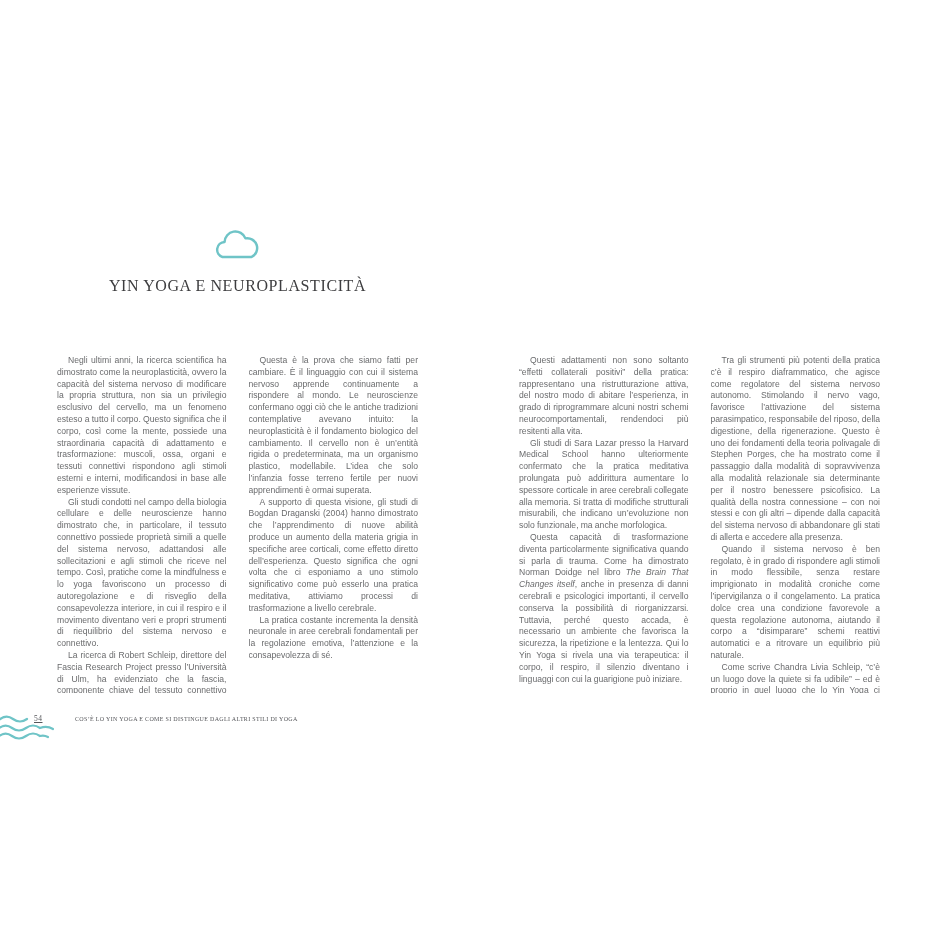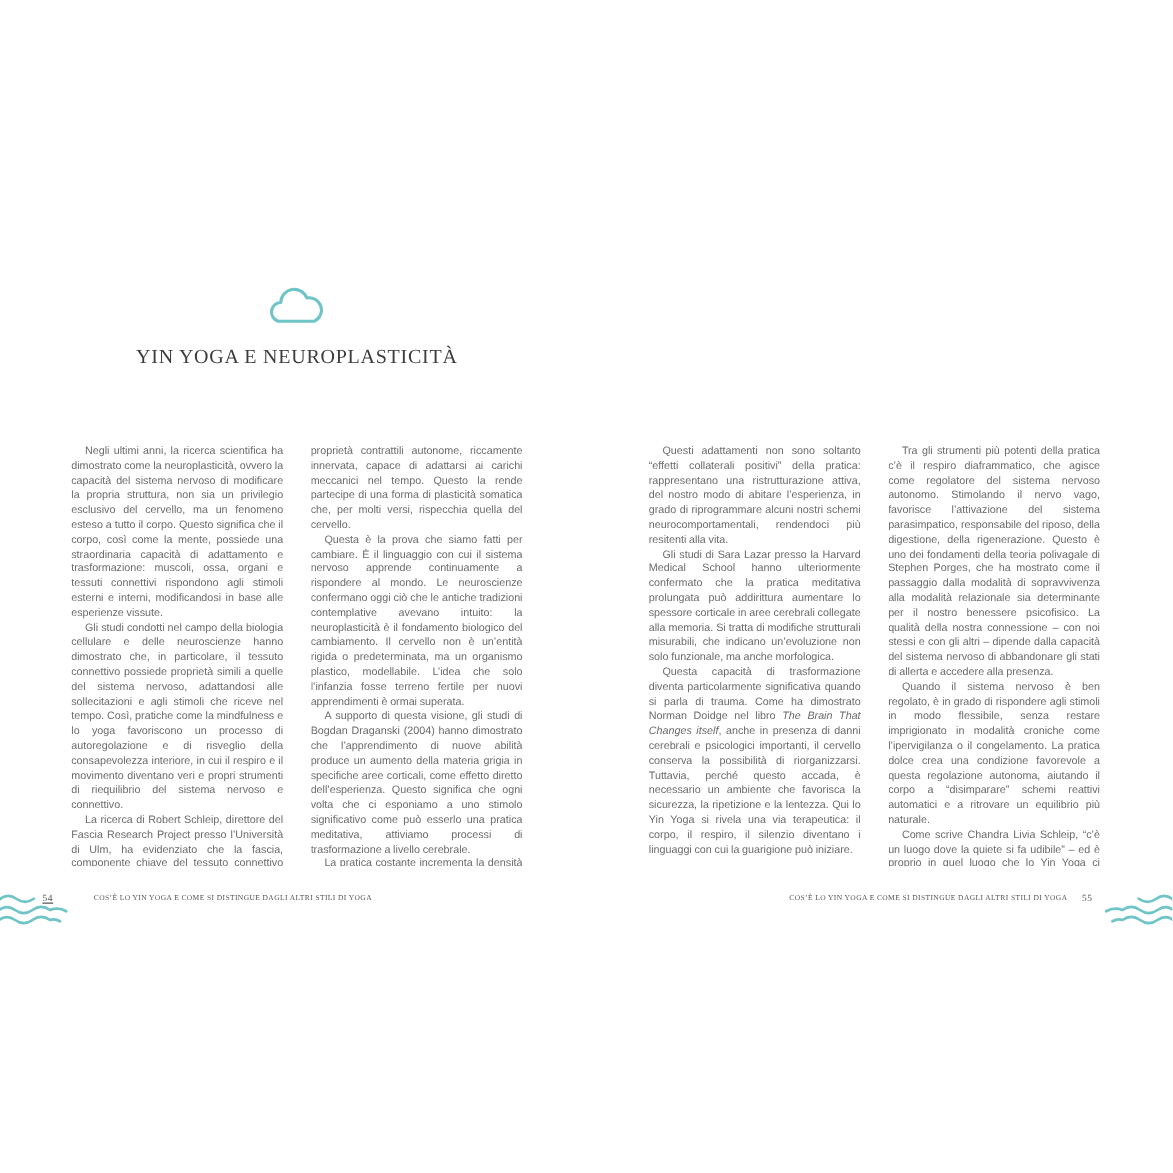--- a/index.html
+++ b/index.html
@@ -88,21 +88,20 @@
     <h1 class="chapter-title">YIN YOGA E NEUROPLASTICITÀ</h1>
   </div>
 
   <main class="page page-left">
     <div class="col">
         <p class="para"><span>Negli ultimi anni, la ricerca scientifica ha dimostrato come la neuroplasticità, ovvero la capacità del sistema nervoso di modificare la propria struttura, non sia un privilegio esclusivo del cervello, ma un fenomeno esteso a tutto il corpo. Questo significa che il corpo, così come la mente, possiede una straordinaria capacità di adattamento e trasformazione: muscoli, ossa, organi e tessuti connettivi rispondono agli stimoli esterni e interni, modificandosi in base alle esperienze vissute.</span></p>
         <p class="para"><span>Gli studi condotti nel campo della biologia cellulare e delle neuroscienze hanno dimostrato che, in particolare, il tessuto connettivo possiede proprietà simili a quelle del sistema nervoso, adattandosi alle sollecitazioni e agli stimoli che riceve nel tempo. Così, pratiche come la mindfulness e lo yoga favoriscono un processo di autoregolazione e di risveglio della consapevolezza interiore, in cui il respiro e il movimento diventano veri e propri strumenti di riequilibrio del sistema nervoso e connettivo.</span></p>
         <p class="para"><span>La ricerca di Robert Schleip, direttore del Fascia Research Project presso l’Università di Ulm, ha evidenziato che la fascia, componente chiave del tessuto connettivo sollecitato durante le pratiche dello Yin Yoga, è dotata di</span></p>
       </div>
     <div class="col">
-        <p class="para noindent"><span>proprietà contrattili autonome, riccamente innervata, capace di adattarsi ai carichi meccanici nel tempo. Questo la rende partecipe di una forma di plasticità somatica che, per molti versi, rispecchia quella del cervello.</span></p>
         <p class="para"><span>Questa è la prova che siamo fatti per cambiare. È il linguaggio con cui il sistema nervoso apprende continuamente a rispondere al mondo. Le neuroscienze confermano oggi ciò che le antiche tradizioni contemplative avevano intuito: la neuroplasticità è il fondamento biologico del cambiamento. Il cervello non è un’entità rigida o predeterminata, ma un organismo plastico, modellabile. L’idea che solo l’infanzia fosse terreno fertile per nuovi apprendimenti è ormai superata.</span></p>
         <p class="para"><span>A supporto di questa visione, gli studi di Bogdan Draganski (2004) hanno dimostrato che l’apprendimento di nuove abilità produce un aumento della materia grigia in specifiche aree corticali, come effetto diretto dell’esperienza. Questo significa che ogni volta che ci esponiamo a uno stimolo significativo come può esserlo una pratica meditativa, attiviamo processi di trasformazione a livello cerebrale.</span></p>
         <p class="para"><span>La pratica costante incrementa la densità neuronale in aree cerebrali fondamentali per la regolazione emotiva, l’attenzione e la consapevolezza di sé.</span></p>
       </div>
   </main>
 
   <main class="page page-right">
     <div class="col">
         <p class="para"><span>Questi adattamenti non sono soltanto “effetti collaterali positivi” della pratica: rappresentano una ristrutturazione attiva, del nostro modo di abitare l’esperienza, in grado di riprogrammare alcuni nostri schemi neurocomportamentali, rendendoci più resitenti alla vita.</span></p>
         <p class="para"><span>Gli studi di Sara Lazar presso la Harvard Medical School hanno ulteriormente confermato che la pratica meditativa prolungata può addirittura aumentare lo spessore corticale in aree cerebrali collegate alla memoria. Si tratta di modifiche strutturali misurabili, che indicano un’evoluzione non solo funzionale, ma anche morfologica.</span></p>
@@ -120,25 +119,14 @@
       <g fill="none" stroke="#6fc4c7" stroke-width="2.2" stroke-linecap="round">
         <path d="M1 7 Q8 1 15 6 T29 6"></path>
         <path d="M0 16 Q7 10 14 15 T28 15 T42 15 Q49 12.5 55 16"></path>
         <path d="M0 24 Q7 18 14 23 T28 23 T42 23 Q46 21.8 50 24"></path>
       </g>
     </svg>
     <span class="page-number">54</span>
     <span class="running-title">COS’È LO YIN YOGA E COME SI DISTINGUE DAGLI ALTRI STILI DI YOGA</span>
   </footer>
 
-  <footer class="footer footer-right">
-    <svg class="waves" width="58" height="28" viewBox="0 0 58 28" aria-hidden="true">
-      <g fill="none" stroke="#6fc4c7" stroke-width="2.2" stroke-linecap="round">
-        <path d="M1 7 Q8 1 15 6 T29 6"></path>
-        <path d="M0 16 Q7 10 14 15 T28 15 T42 15 Q49 12.5 55 16"></path>
-        <path d="M0 24 Q7 18 14 23 T28 23 T42 23 Q46 21.8 50 24"></path>
-      </g>
-    </svg>
-    <span class="page-number">55</span>
-    <span class="running-title">COS’È LO YIN YOGA E COME SI DISTINGUE DAGLI ALTRI STILI DI YOGA</span>
-  </footer>
 
 </div>
 
 </body></html>

